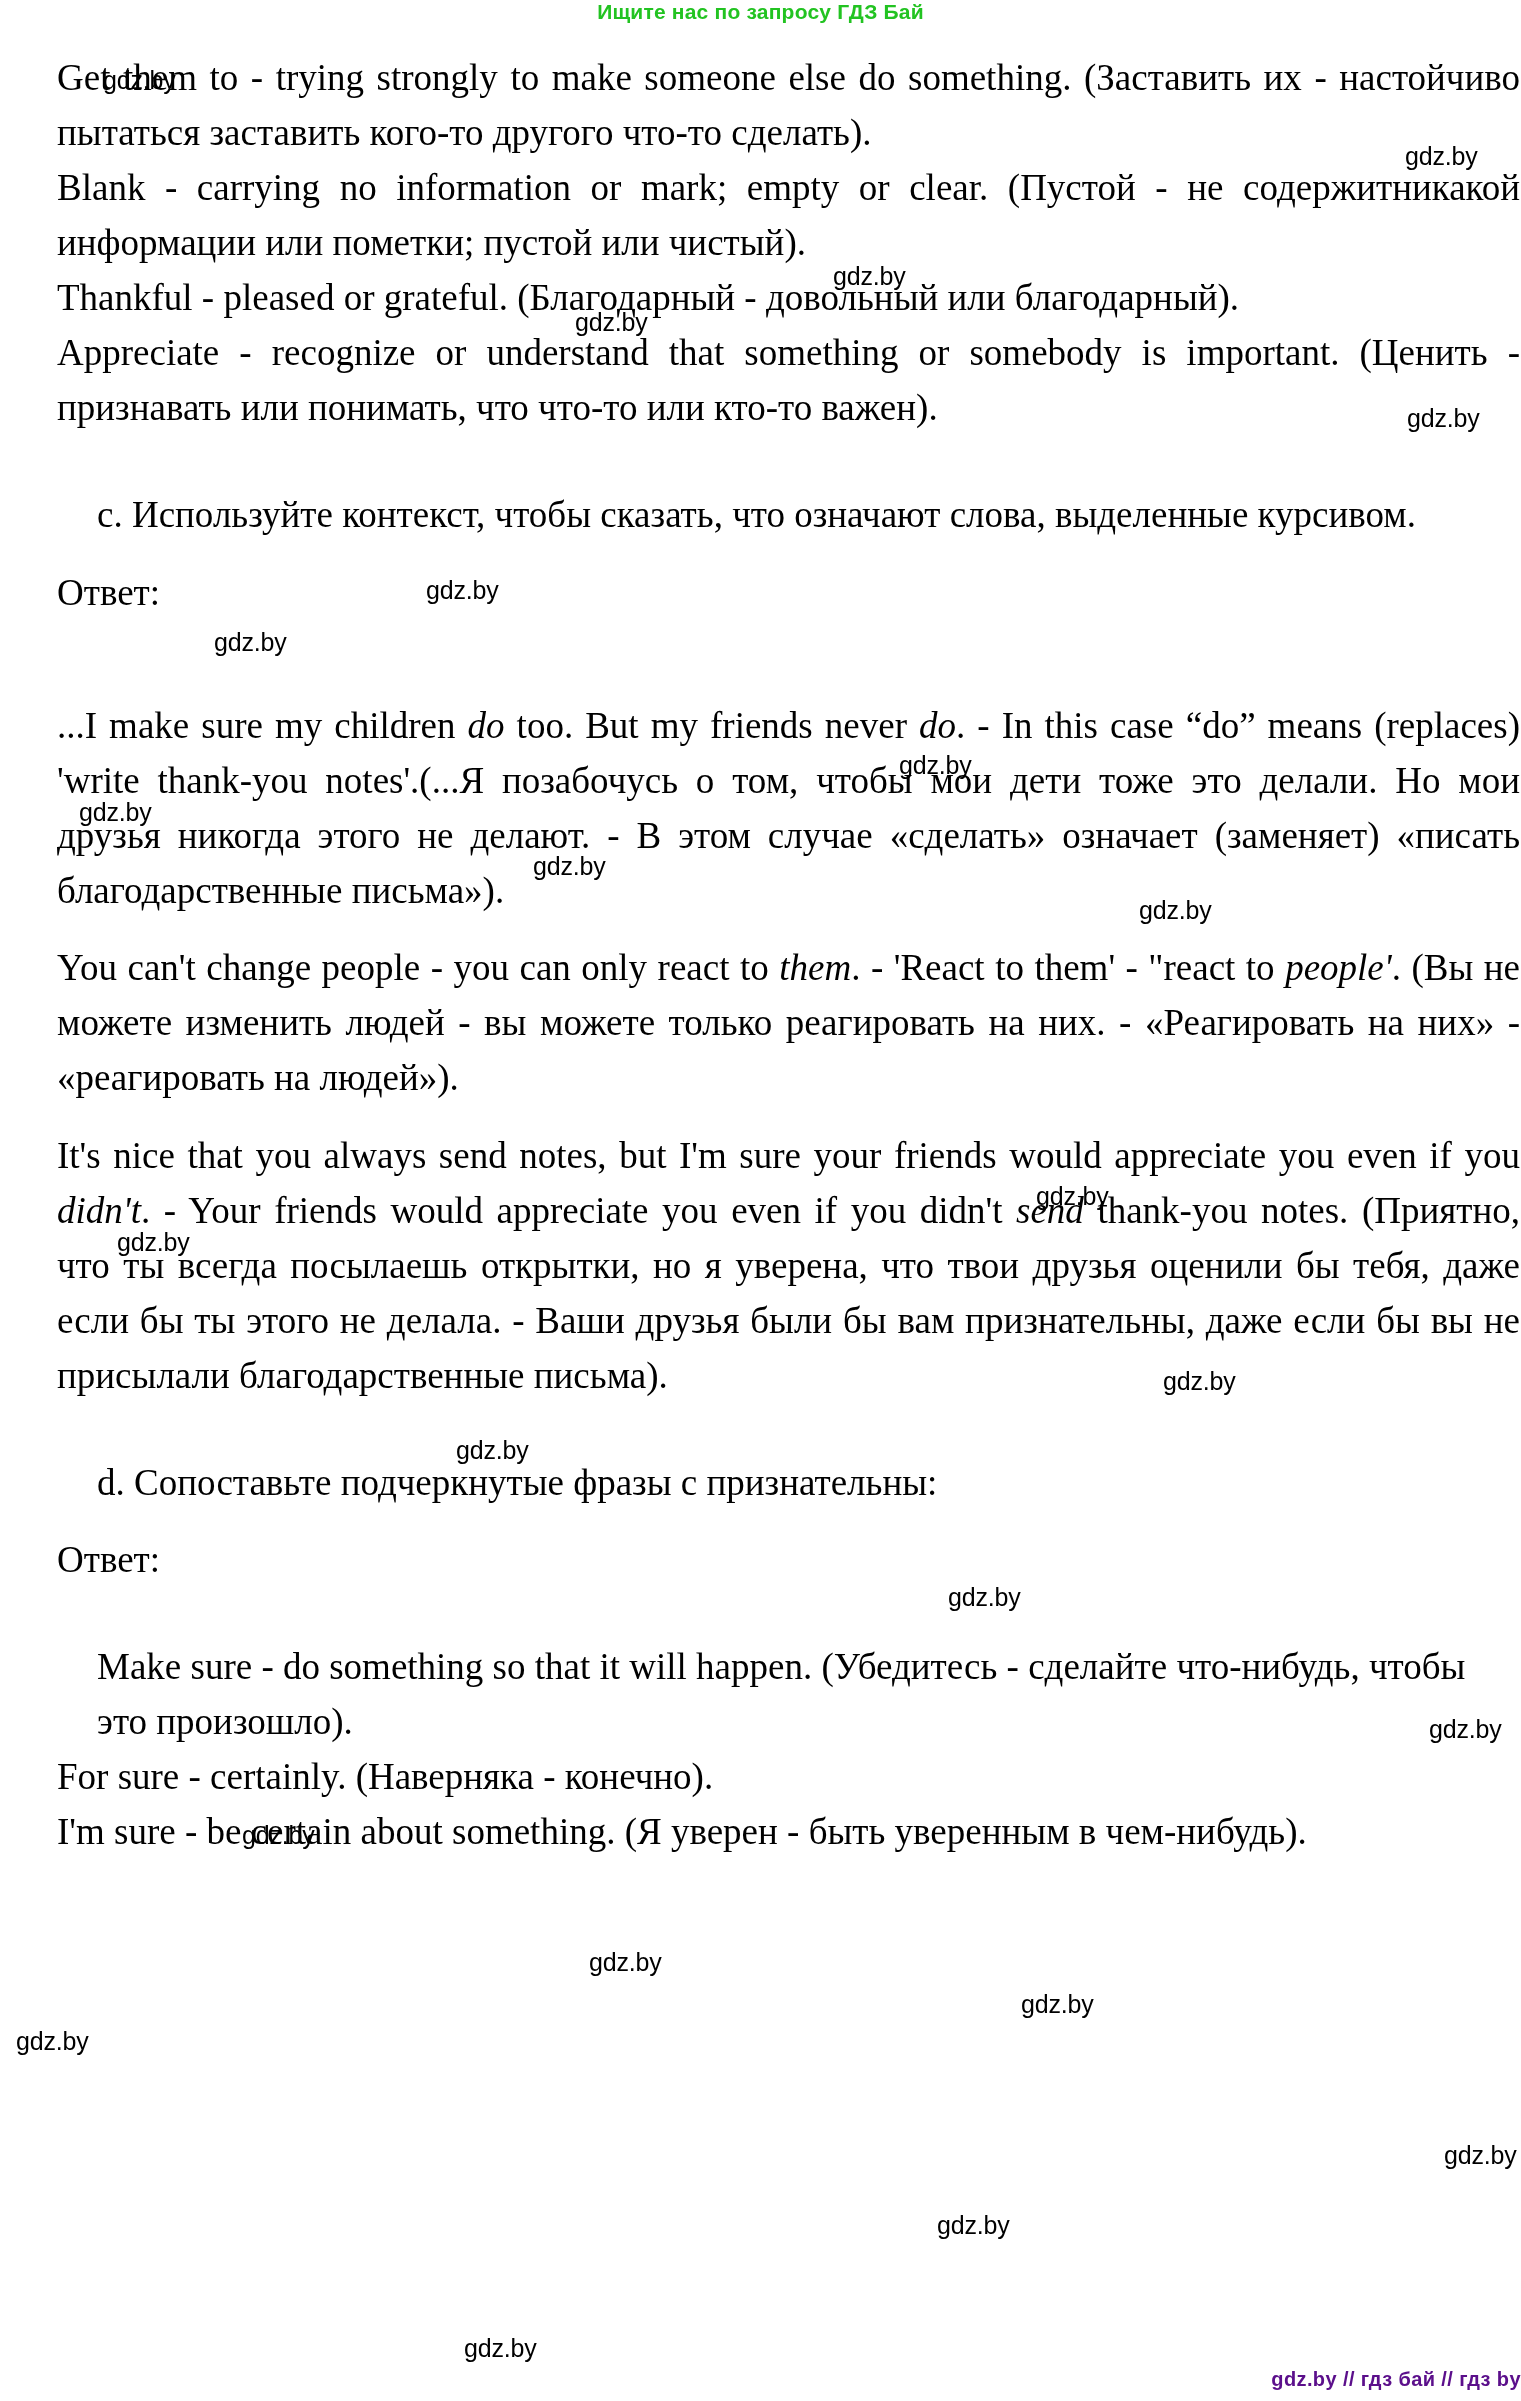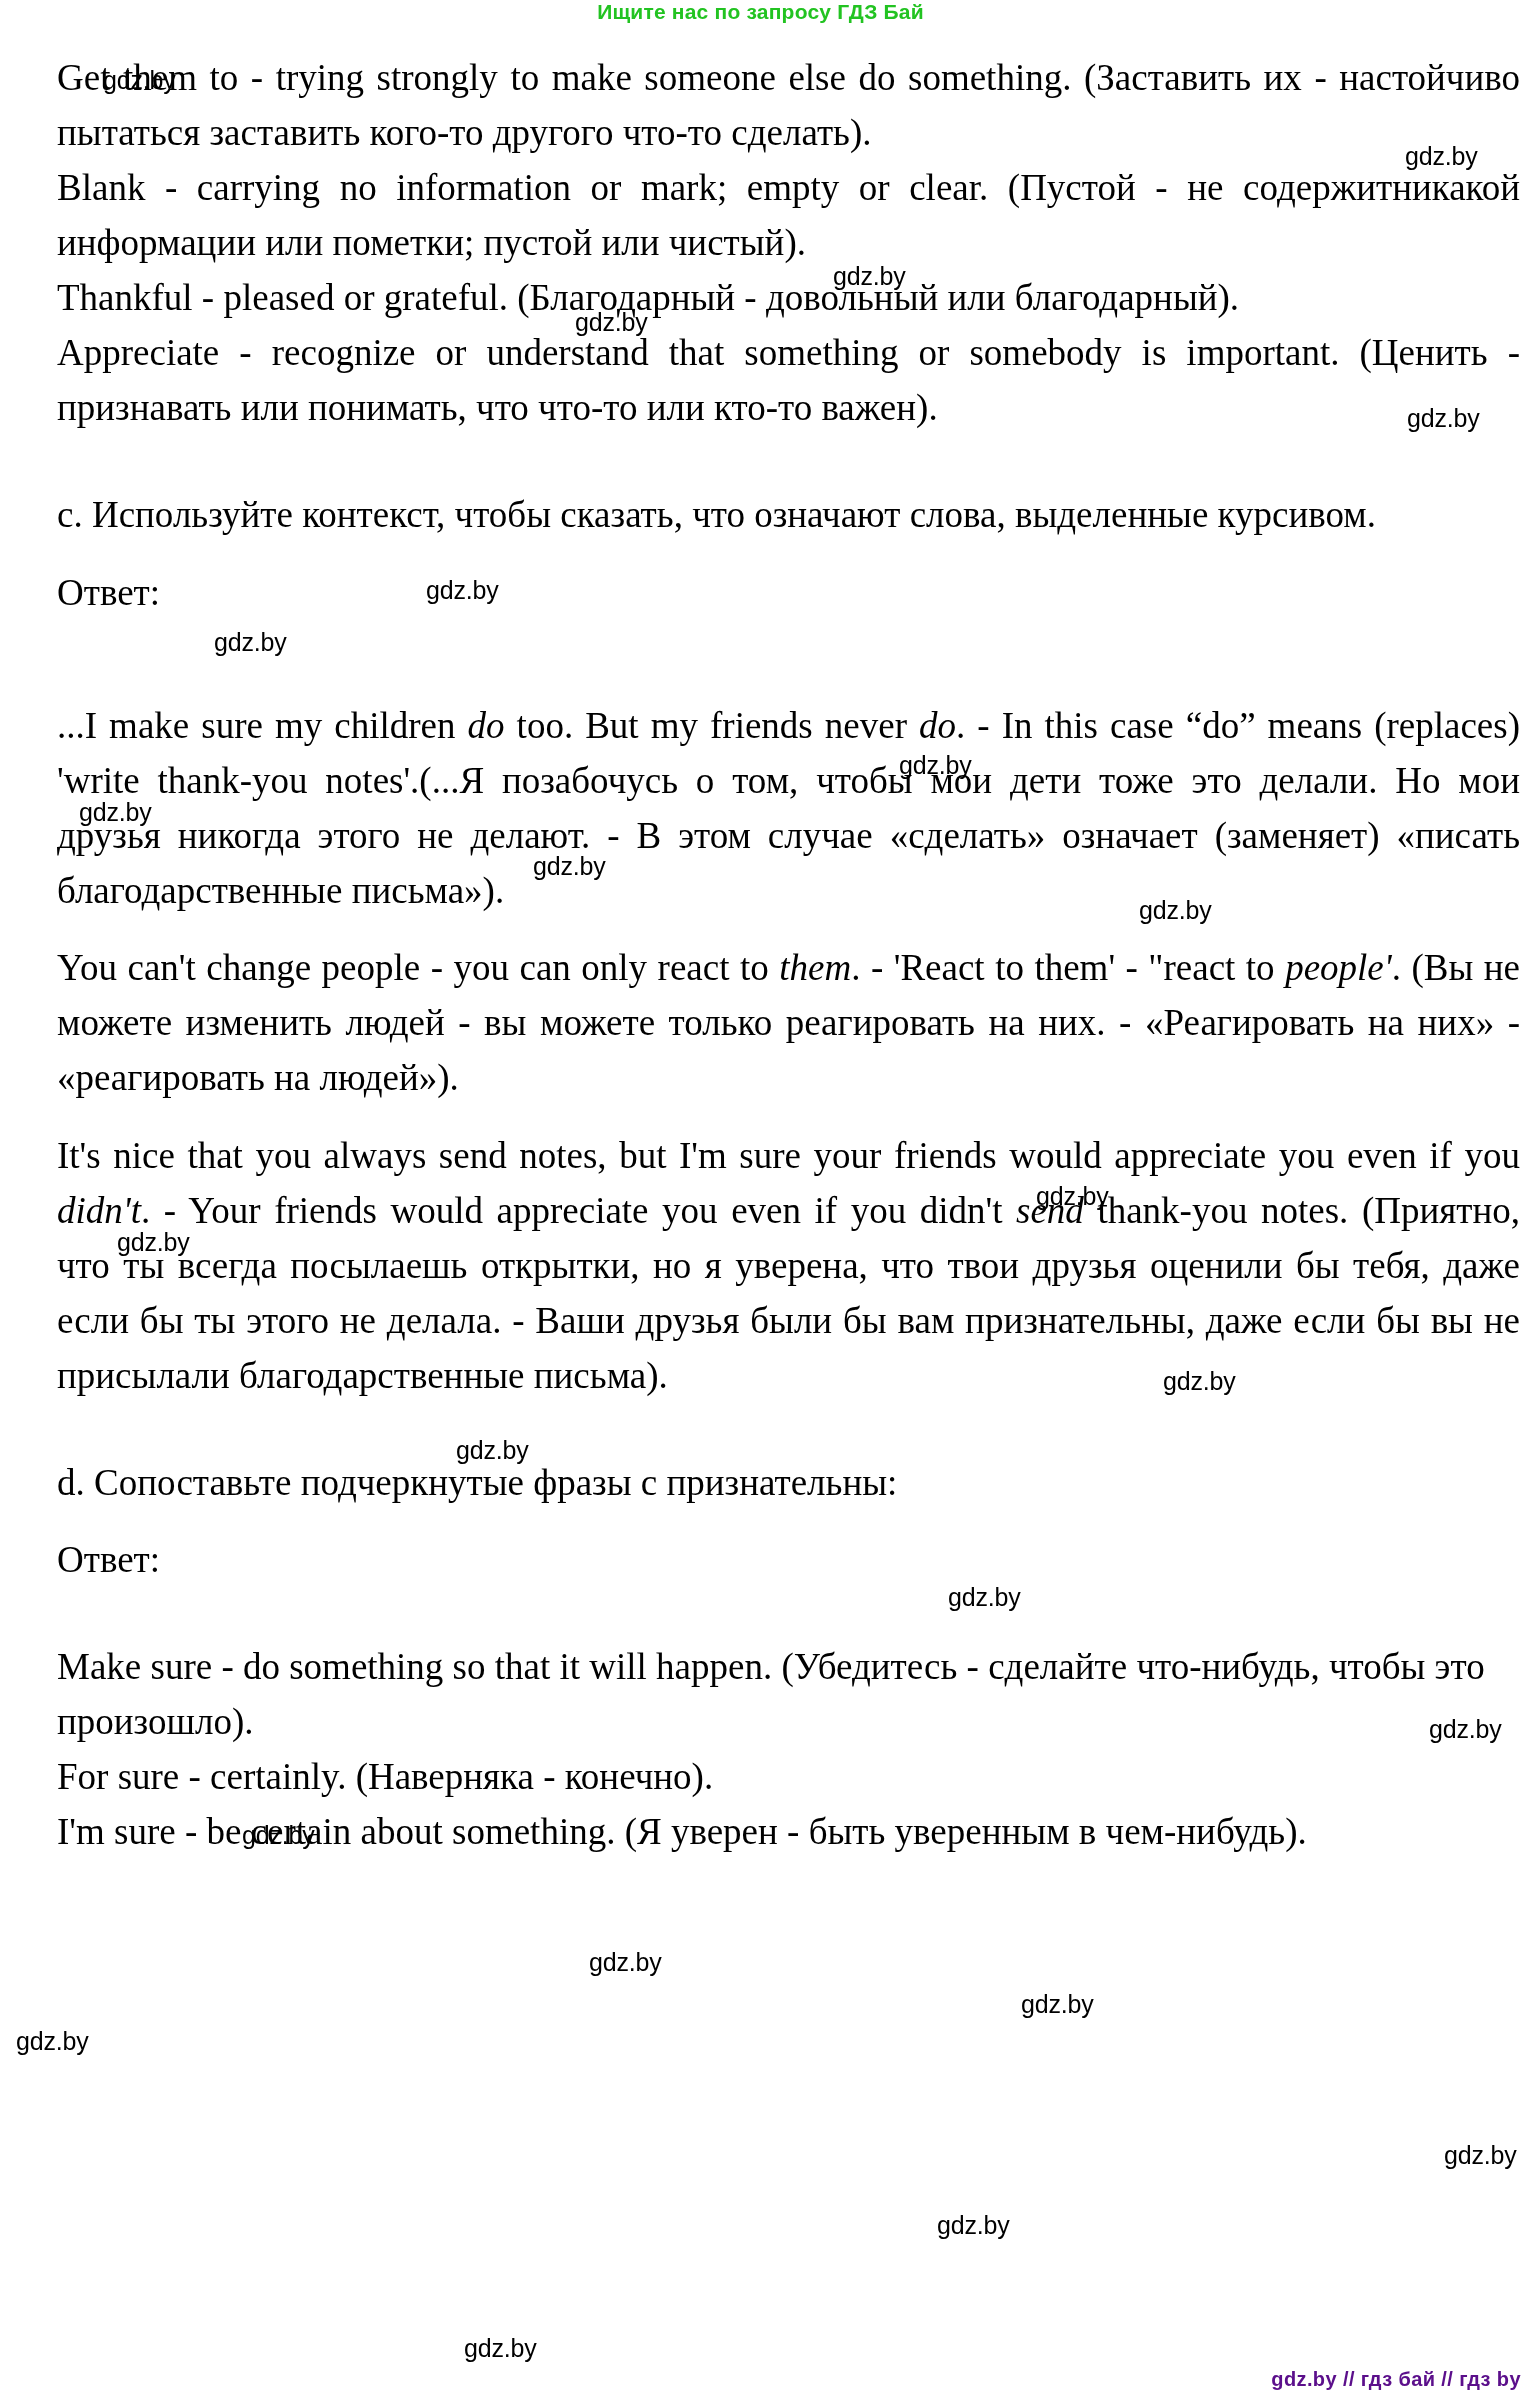--- a/index.html
+++ b/index.html
@@ -44,21 +44,21 @@
     line-height: 55px;
     color: #000;
     text-align: justify;
     text-justify: inter-word;
     -webkit-hyphens: none;
     hyphens: none;
   }
   p.para.nojust { text-align: left; }
 
   p.gap-sm { margin-top: 22.6px; }
-  p.gap-md { margin-top: 52px; }
+  p.gap-md { margin-top: 52px; margin-left: 40px; }
   p.gap-lg { margin-top: 78px; }
 
   
   .wm {
     position: absolute;
     font-family: "Liberation Sans", sans-serif;
     font-size: 25px;
     font-weight: 400;
     color: #000000;
     white-space: nowrap;

